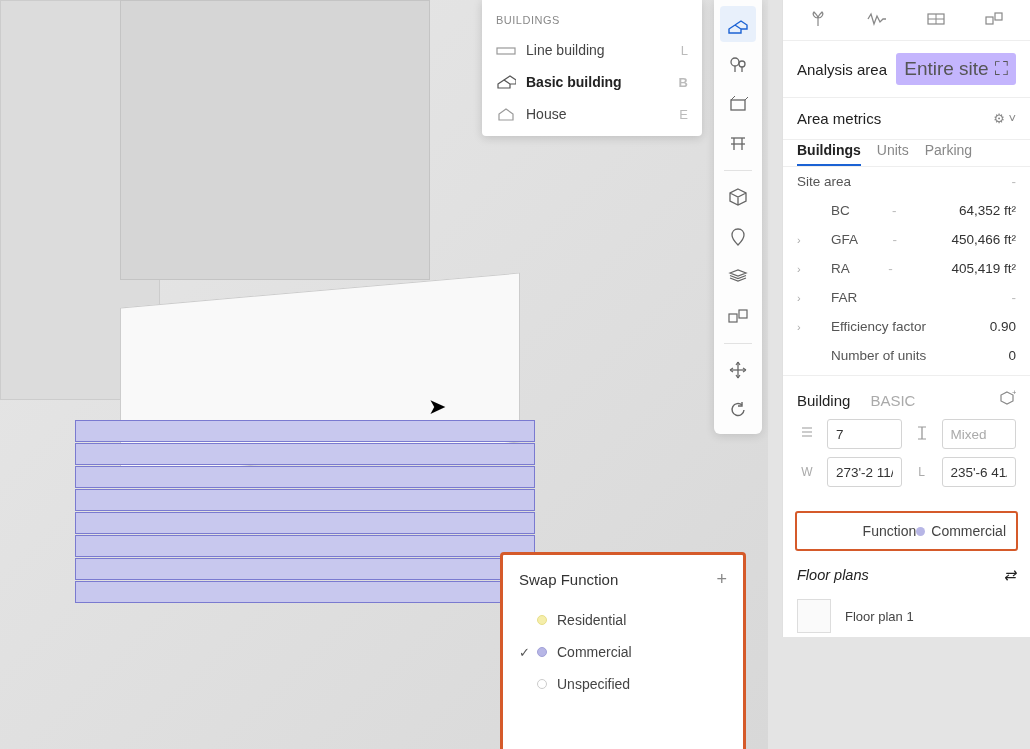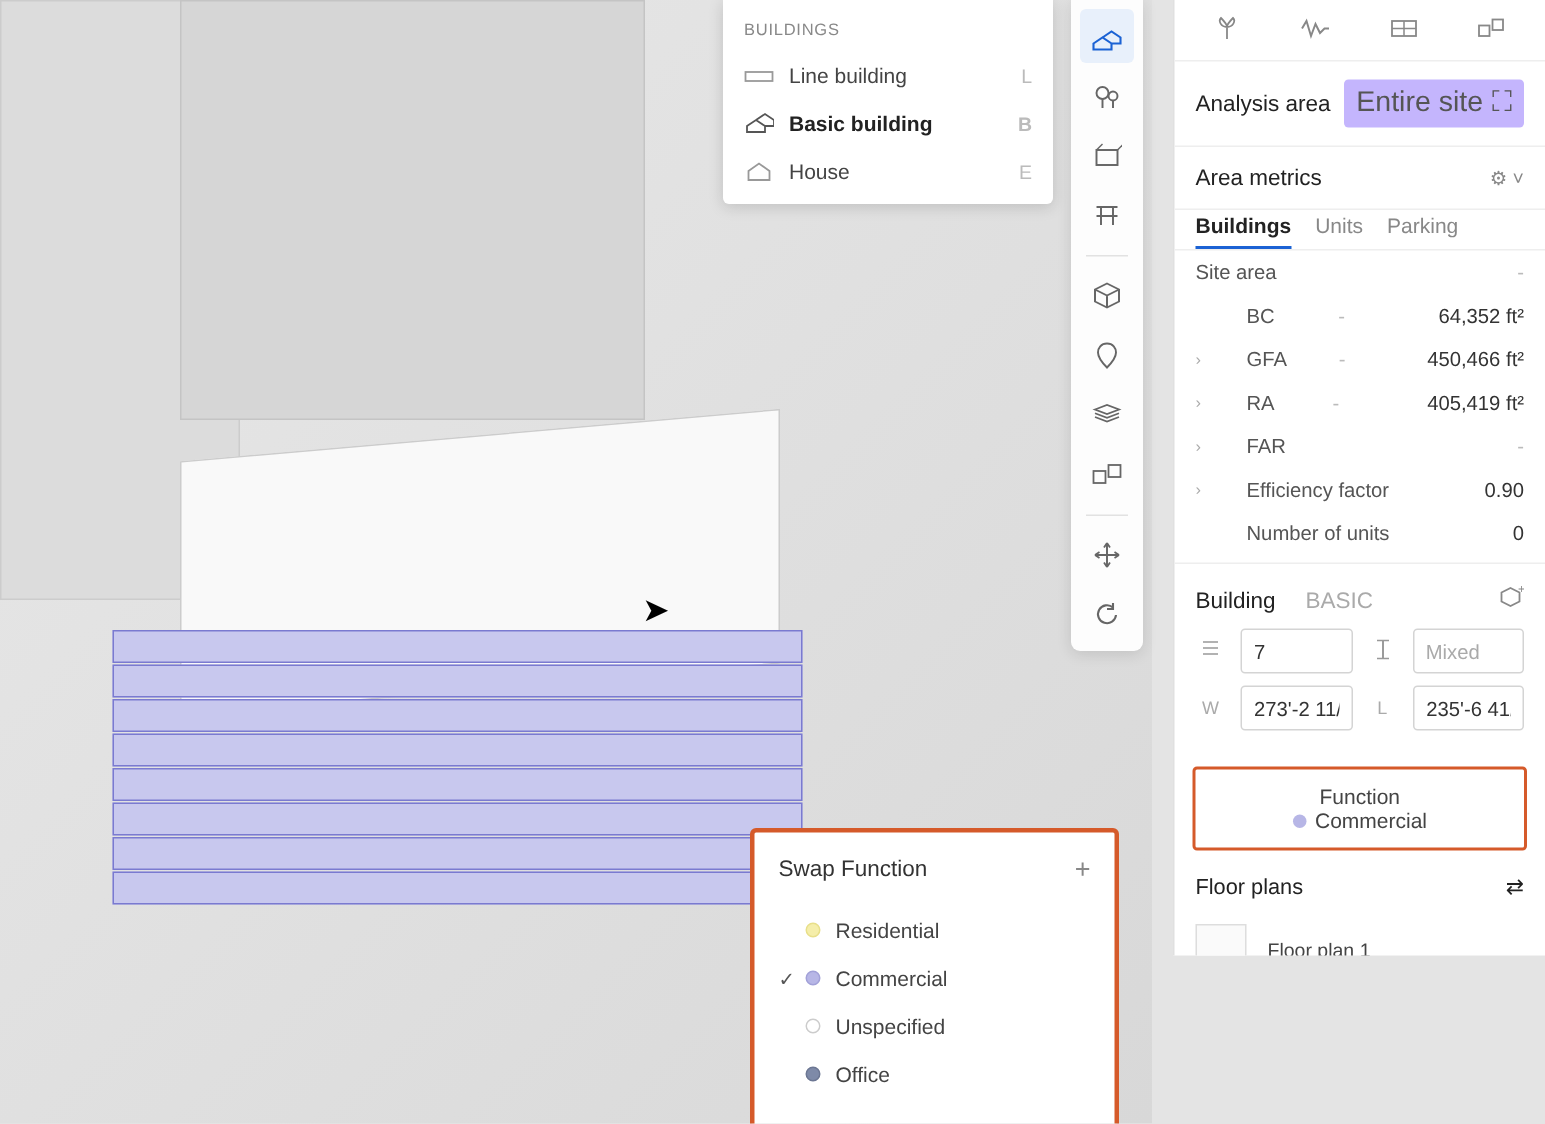--- a/index.html
+++ b/index.html
@@ -62,25 +62,25 @@
 .bldg-sec { padding: 14px 14px 4px; }
 .bldg-head { display: flex; align-items: flex-end; gap: 20px; margin-bottom: 10px; }
 .bldg-head .nm { font-size: 15px; color: #222; }
 .bldg-head .sub { font-size: 15px; color: #aaa; }
 .bldg-head .ico { margin-left: auto; color: #888; }
 
 .dim-grid { display: grid; grid-template-columns: 20px 1fr 20px 1fr; gap: 8px 10px; align-items: center; margin-bottom: 10px; }
 .dim-lab { font-size: 12px; color: #aaa; text-align: center; }
 .dim-inp { width: 100%; height: 30px; border: 1px solid #d4d4d4; border-radius: 3px; padding: 0 8px; font-size: 13.5px; color: #333; }
 
-.func-box { margin: 10px 12px 0; padding: 10px 10px; border: 2px solid #d55a2a; border-radius: 3px; display: flex; align-items: center; justify-content: flex-end; font-size: 14px; flex-direction: column; }
+.func-box { margin: 10px 12px 0; padding: 10px 10px; border: 2px solid #d55a2a; border-radius: 3px; display: flex; align-items: center; justify-content: flex-end; font-size: 14px; }
 .func-box .dot { width: 9px; height: 9px; border-radius: 50%; background: #b7b6e6; display: inline-block; margin-right: 6px; }
 
 .fp-sec { padding: 16px 14px 6px; }
-.fp-head { display: flex; align-items: center; justify-content: space-between; margin-bottom: 10px; font-size: 14.5px; color: #222; }
+.fp-head { display: flex; align-items: center; justify-content: space-between; margin-bottom: 10px; font-size: 14.5px; color: #222; font-style: italic; }
 .fp-item { display: flex; align-items: center; gap: 14px; padding: 6px 0; }
 .fp-thumb { width: 34px; height: 34px; border: 1px solid #ddd; background: #fafafa; }
 
 .park-sec { padding: 14px 14px; display: flex; align-items: center; justify-content: space-between; font-size: 14.5px; color: #222; }
 </style>
 </head>
 <body>
 
 <div class="canvas">
   <div class="scene">
@@ -211,25 +211,20 @@
   </div>
   <div class="swap-item">
     <span class="swap-check">✓</span>
     <span class="swap-dot d-com"></span>
     <span>Commercial</span>
   </div>
   <div class="swap-item">
     <span class="swap-check"></span>
     <span class="swap-dot d-unspec"></span>
     <span>Unspecified</span>
-  </div>
-  <div class="swap-item">
-    <span class="swap-check"></span>
-    <span class="swap-dot d-off"></span>
-    <span>Office</span>
   </div>
 </div>
 
 <div class="right-panel">
   <div class="top-icons">
     <div class="tic">
         <svg width="20" height="18" viewBox="0 0 20 18">
           <path d="M10 16 L10 8 M10 8 C6 8 4 4 6 2 C8 4 10 6 10 8 M10 8 C14 8 16 4 14 2 C12 4 10 6 10 8" fill="none" stroke="currentColor" stroke-width="1.2"></path>
         </svg>
       </div>

